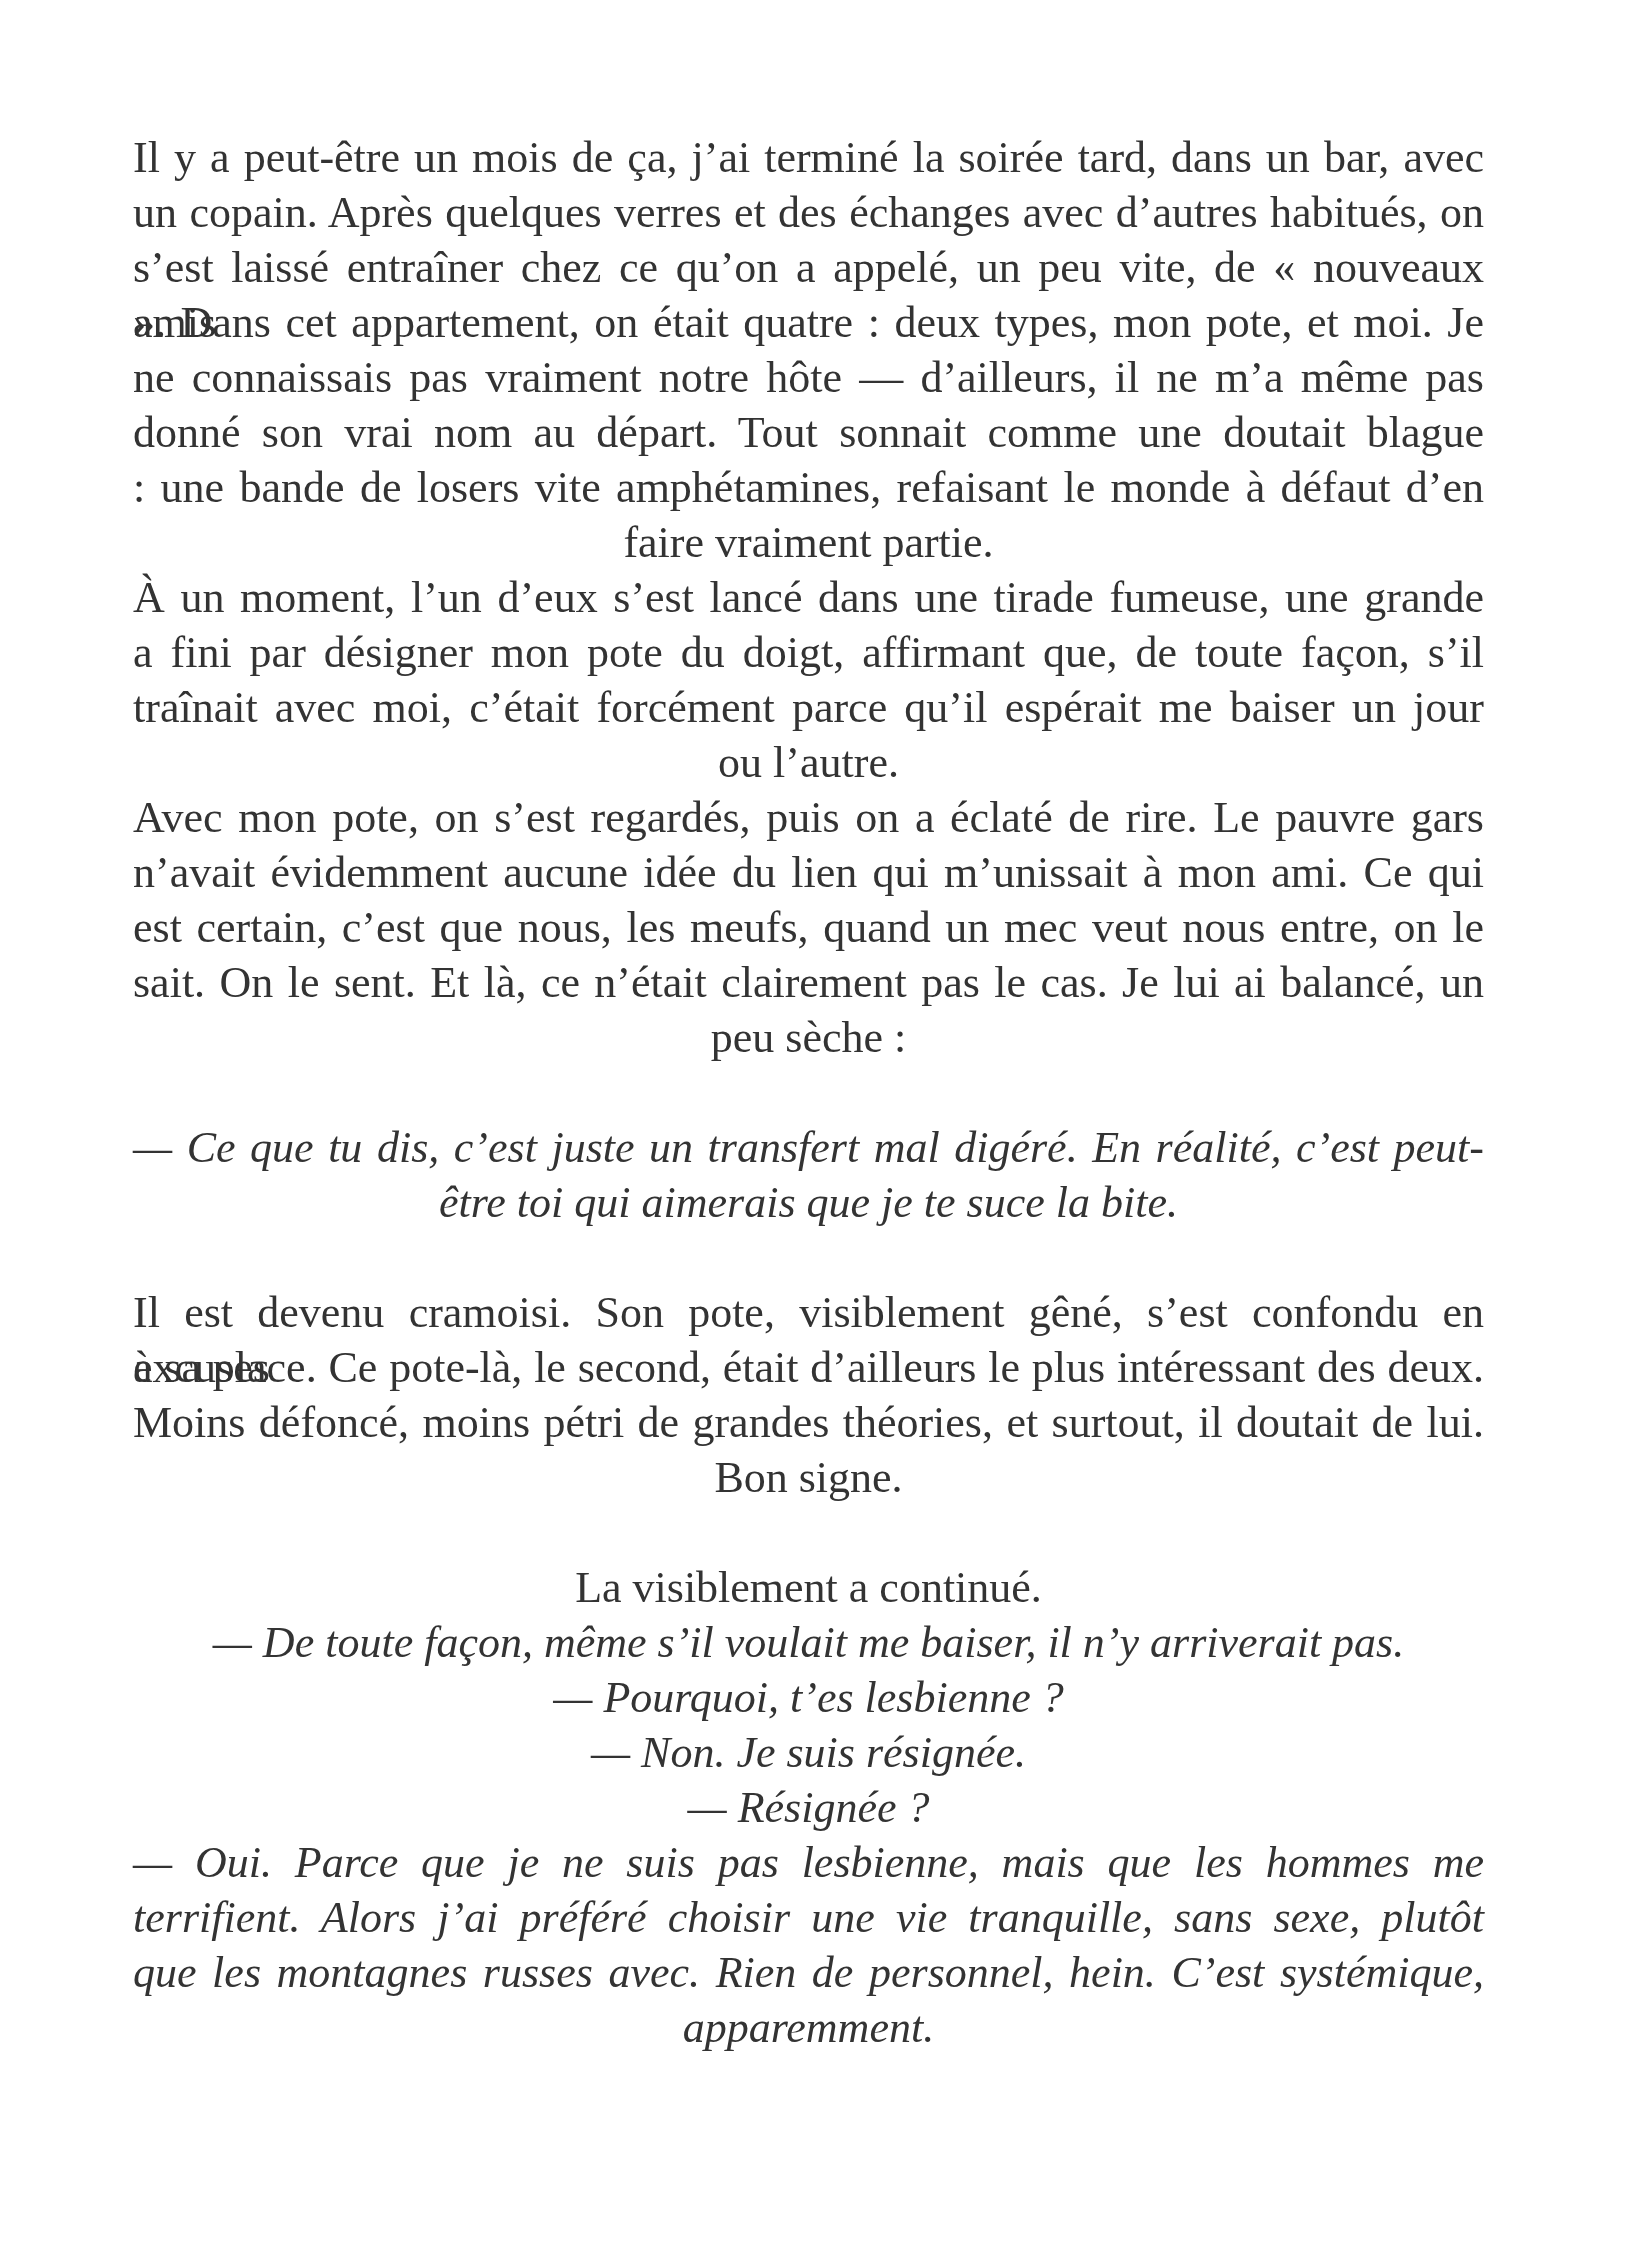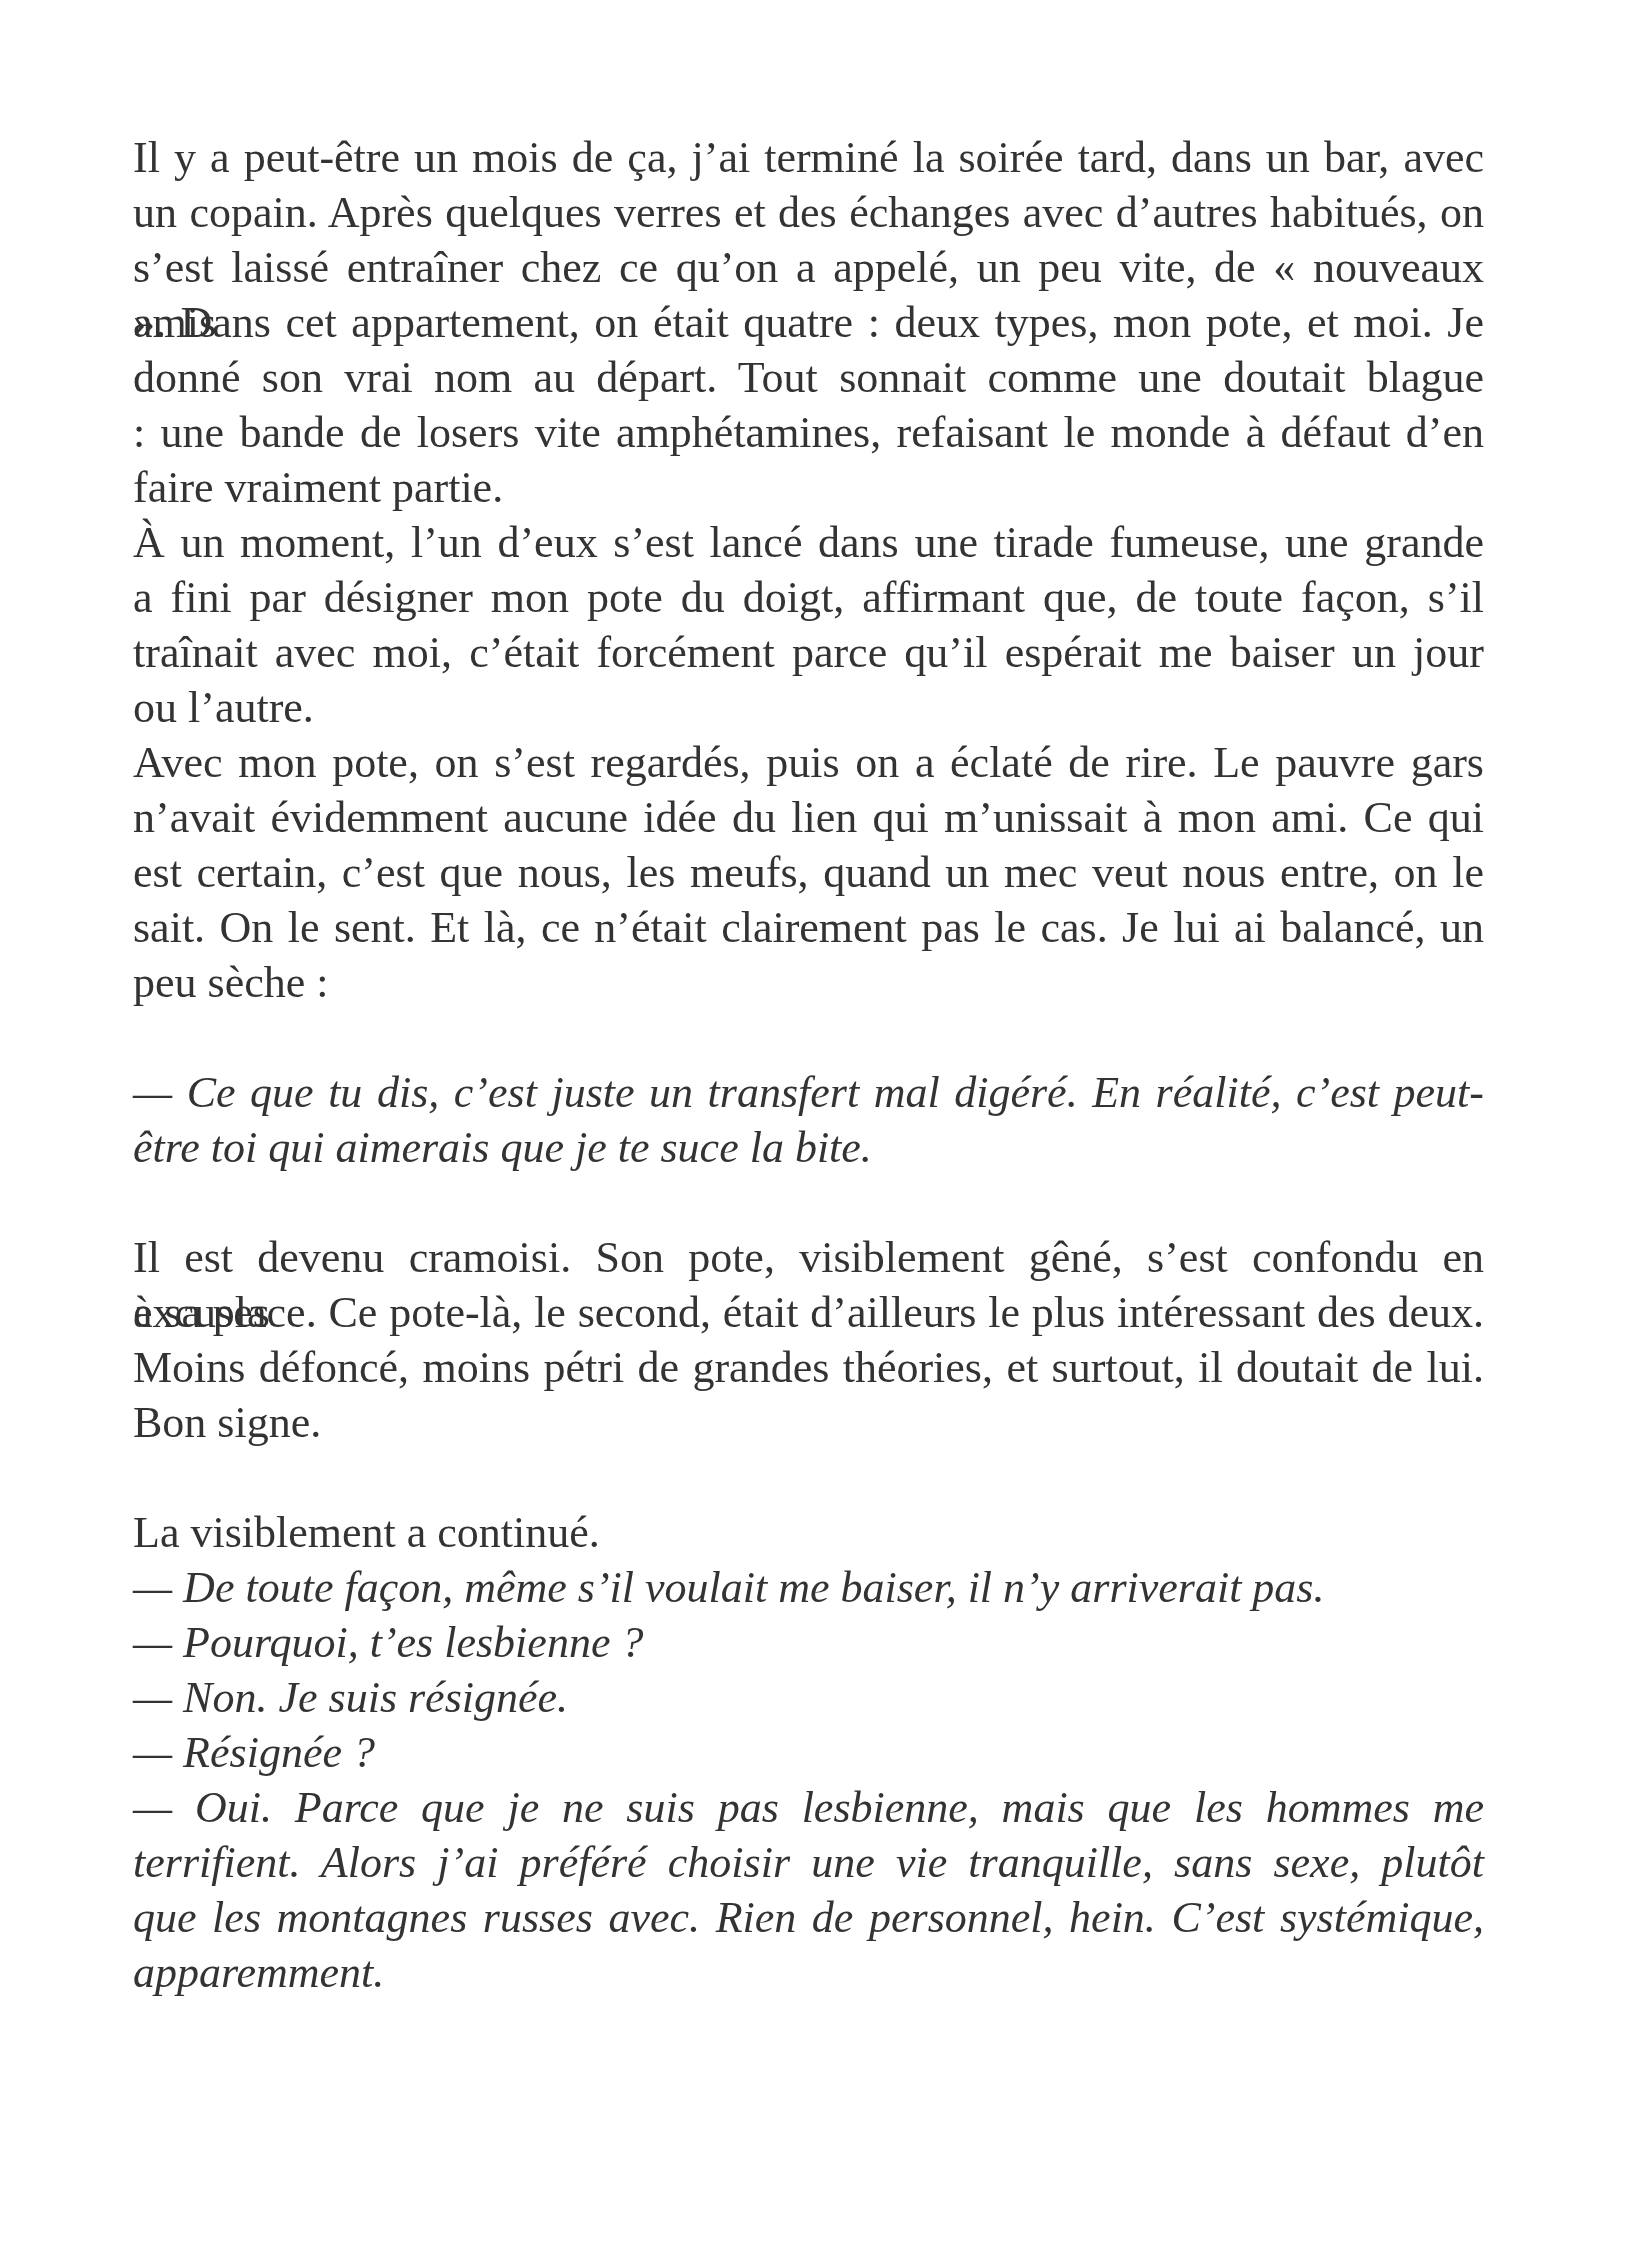--- a/index.html
+++ b/index.html
@@ -2,34 +2,35 @@
 <html style="font-size:10.7px"><head>
 <meta charset="utf-8">
 <style>
   html, body { margin: 0; padding: 0; background: #ffffff; }
   body { width: 1628px; height: 2261px; position: relative; overflow: hidden; }
   .page {
     position: absolute; left: 133px; top: 130px; width: 1351px;
     font-family: Liberation Serif, serif;
     font-size: 44px; line-height: 55px; color: #333333;
   }
-  .line { display: block; height: 55px; white-space: nowrap; overflow: visible; }
+  .line { display: block; height: 55px; white-space: nowrap; overflow: visible; text-align: center; }
   .line.j { text-align: justify; text-align-last: justify; white-space: normal; }
   .it { font-style: italic; }
   .blank { height: 55px; }
 </style>
 </head>
 <body>
 
 <div class="page" id="page">
     <div class="para">
       <span class="line j">Il y a peut-être un mois de ça, j’ai terminé la soirée tard, dans un bar, avec</span>
       <span class="line j">un copain. Après quelques verres et des échanges avec d’autres habitués, on</span>
       <span class="line j">s’est laissé entraîner chez ce qu’on a appelé, un peu vite, de « nouveaux amis</span>
       <span class="line j">». Dans cet appartement, on était quatre : deux types, mon pote, et moi. Je</span>
+      <span class="line j">ne connaissais pas vraiment notre hôte — d’ailleurs, il ne m’a même pas</span>
       <span class="line j">donné son vrai nom au départ. Tout sonnait comme une doutait blague</span>
       <span class="line j">: une bande de losers vite amphétamines, refaisant le monde à défaut d’en</span>
       <span class="line">faire vraiment partie.</span>
     </div>
     <div class="para">
       <span class="line j">À un moment, l’un d’eux s’est lancé dans une tirade fumeuse, une grande</span>
       <span class="line j">a fini par désigner mon pote du doigt, affirmant que, de toute façon, s’il</span>
       <span class="line j">traînait avec moi, c’était forcément parce qu’il espérait me baiser un jour</span>
       <span class="line">ou l’autre.</span>
     </div>

